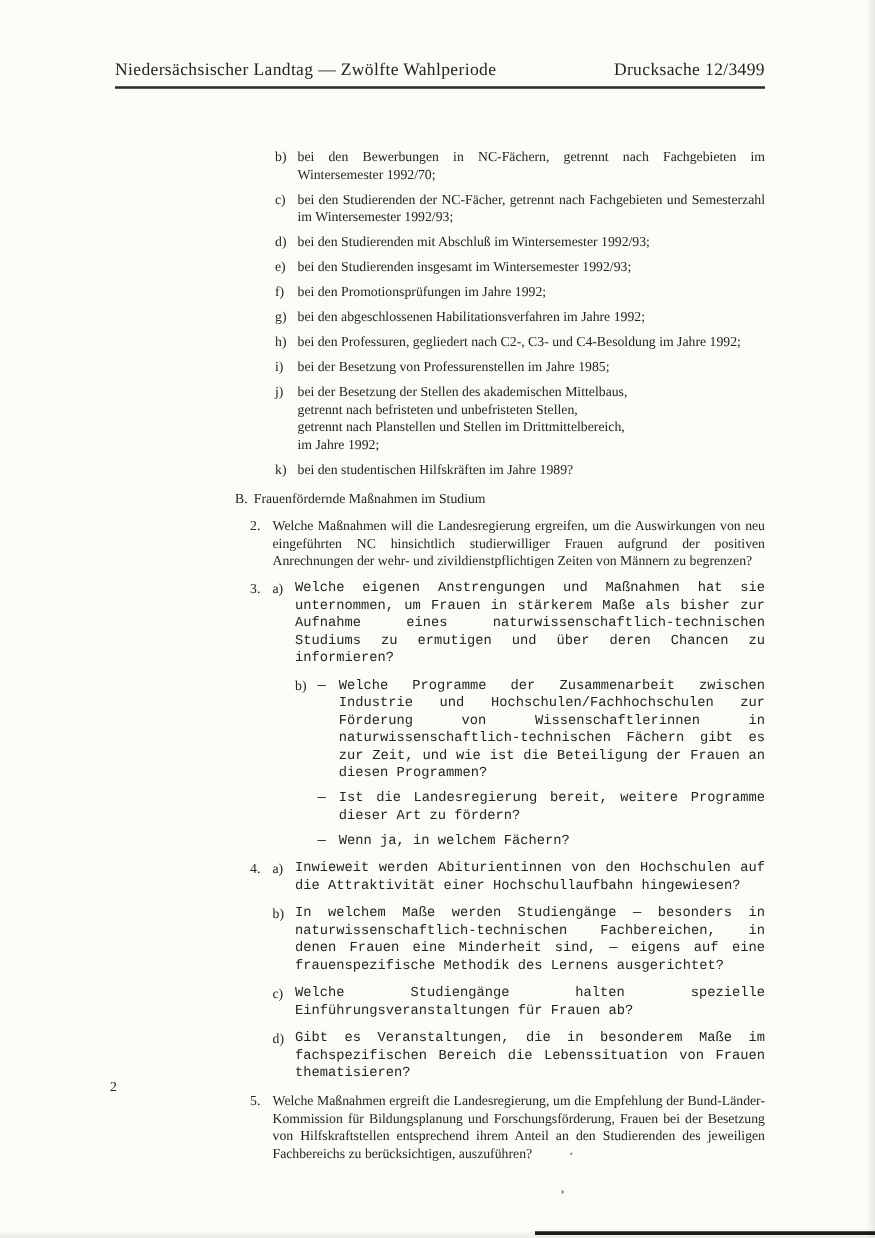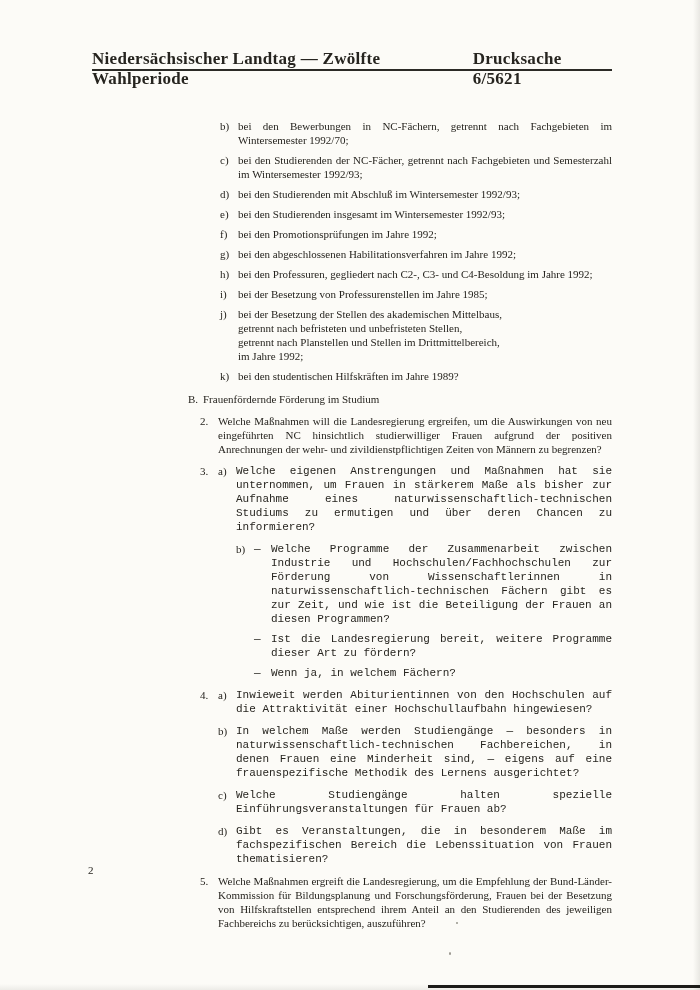--- a/index.html
+++ b/index.html
@@ -12,23 +12,22 @@
     overflow: hidden;
     font-family: "Liberation Serif", "DejaVu Serif", serif;
     color: #26241f;
   }
   
   .header {
     position: absolute;
     top: 49px; left: 92px; right: 88px;
     display: flex;
     justify-content: space-between;
-    font-size: 17px;
+    font-size: 14px;
     letter-spacing: 0.3px;
-    font-weight: bold;
   }
   .rule {
     position: absolute;
     top: 69px; left: 92px; right: 88px;
     height: 2px;
     background: #2b2a26;
   }
   
   .docbody {
     position: absolute;
@@ -88,21 +87,21 @@
   .speck-1 { width: 2px; height: 2px; top: 922px; left: 456px; }
   .speck-2 { width: 2px; height: 3px; top: 952px; left: 449px; }
 </style>
 </head>
 <body>
 
 <div class="sheet">
 
   <div class="header">
     <span>Niedersächsischer Landtag — Zwölfte Wahlperiode</span>
-    <span>Drucksache 6/5621</span>
+    <span>Drucksache 12/3499</span>
   </div>
   <div class="rule"></div>
 
   <div class="docbody">
 
     <div class="llist">
       <div class="li">
         <span class="lbl">b)</span>
         <span class="txt just">bei den Bewerbungen in NC-Fächern, getrennt nach Fachgebieten im Wintersemester 1992/70;</span>
       </div>
@@ -142,21 +141,21 @@
 im Jahre 1992;</span>
       </div>
       <div class="li">
         <span class="lbl">k)</span>
         <span class="txt just">bei den studentischen Hilfskräften im Jahre 1989?</span>
       </div>
     </div>
 
     <div class="section-heading">
       <span class="shlbl">B.</span>
-      <span>Frauenfördernde Förderung im Studium</span>
+      <span>Frauenfördernde Maßnahmen im Studium</span>
     </div>
 
     <div class="questions">
 
       <div class="q">
         <span class="qnum">2.</span>
         <div class="qbody">
           <div class="txt just">Welche Maßnahmen will die Landesregierung ergreifen, um die Auswirkungen von neu eingeführten NC hinsichtlich studierwilliger Frauen aufgrund der positiven Anrechnungen der wehr- und zivildienstpflichtigen Zeiten von Männern zu begrenzen?</div>
         </div>
       </div>

